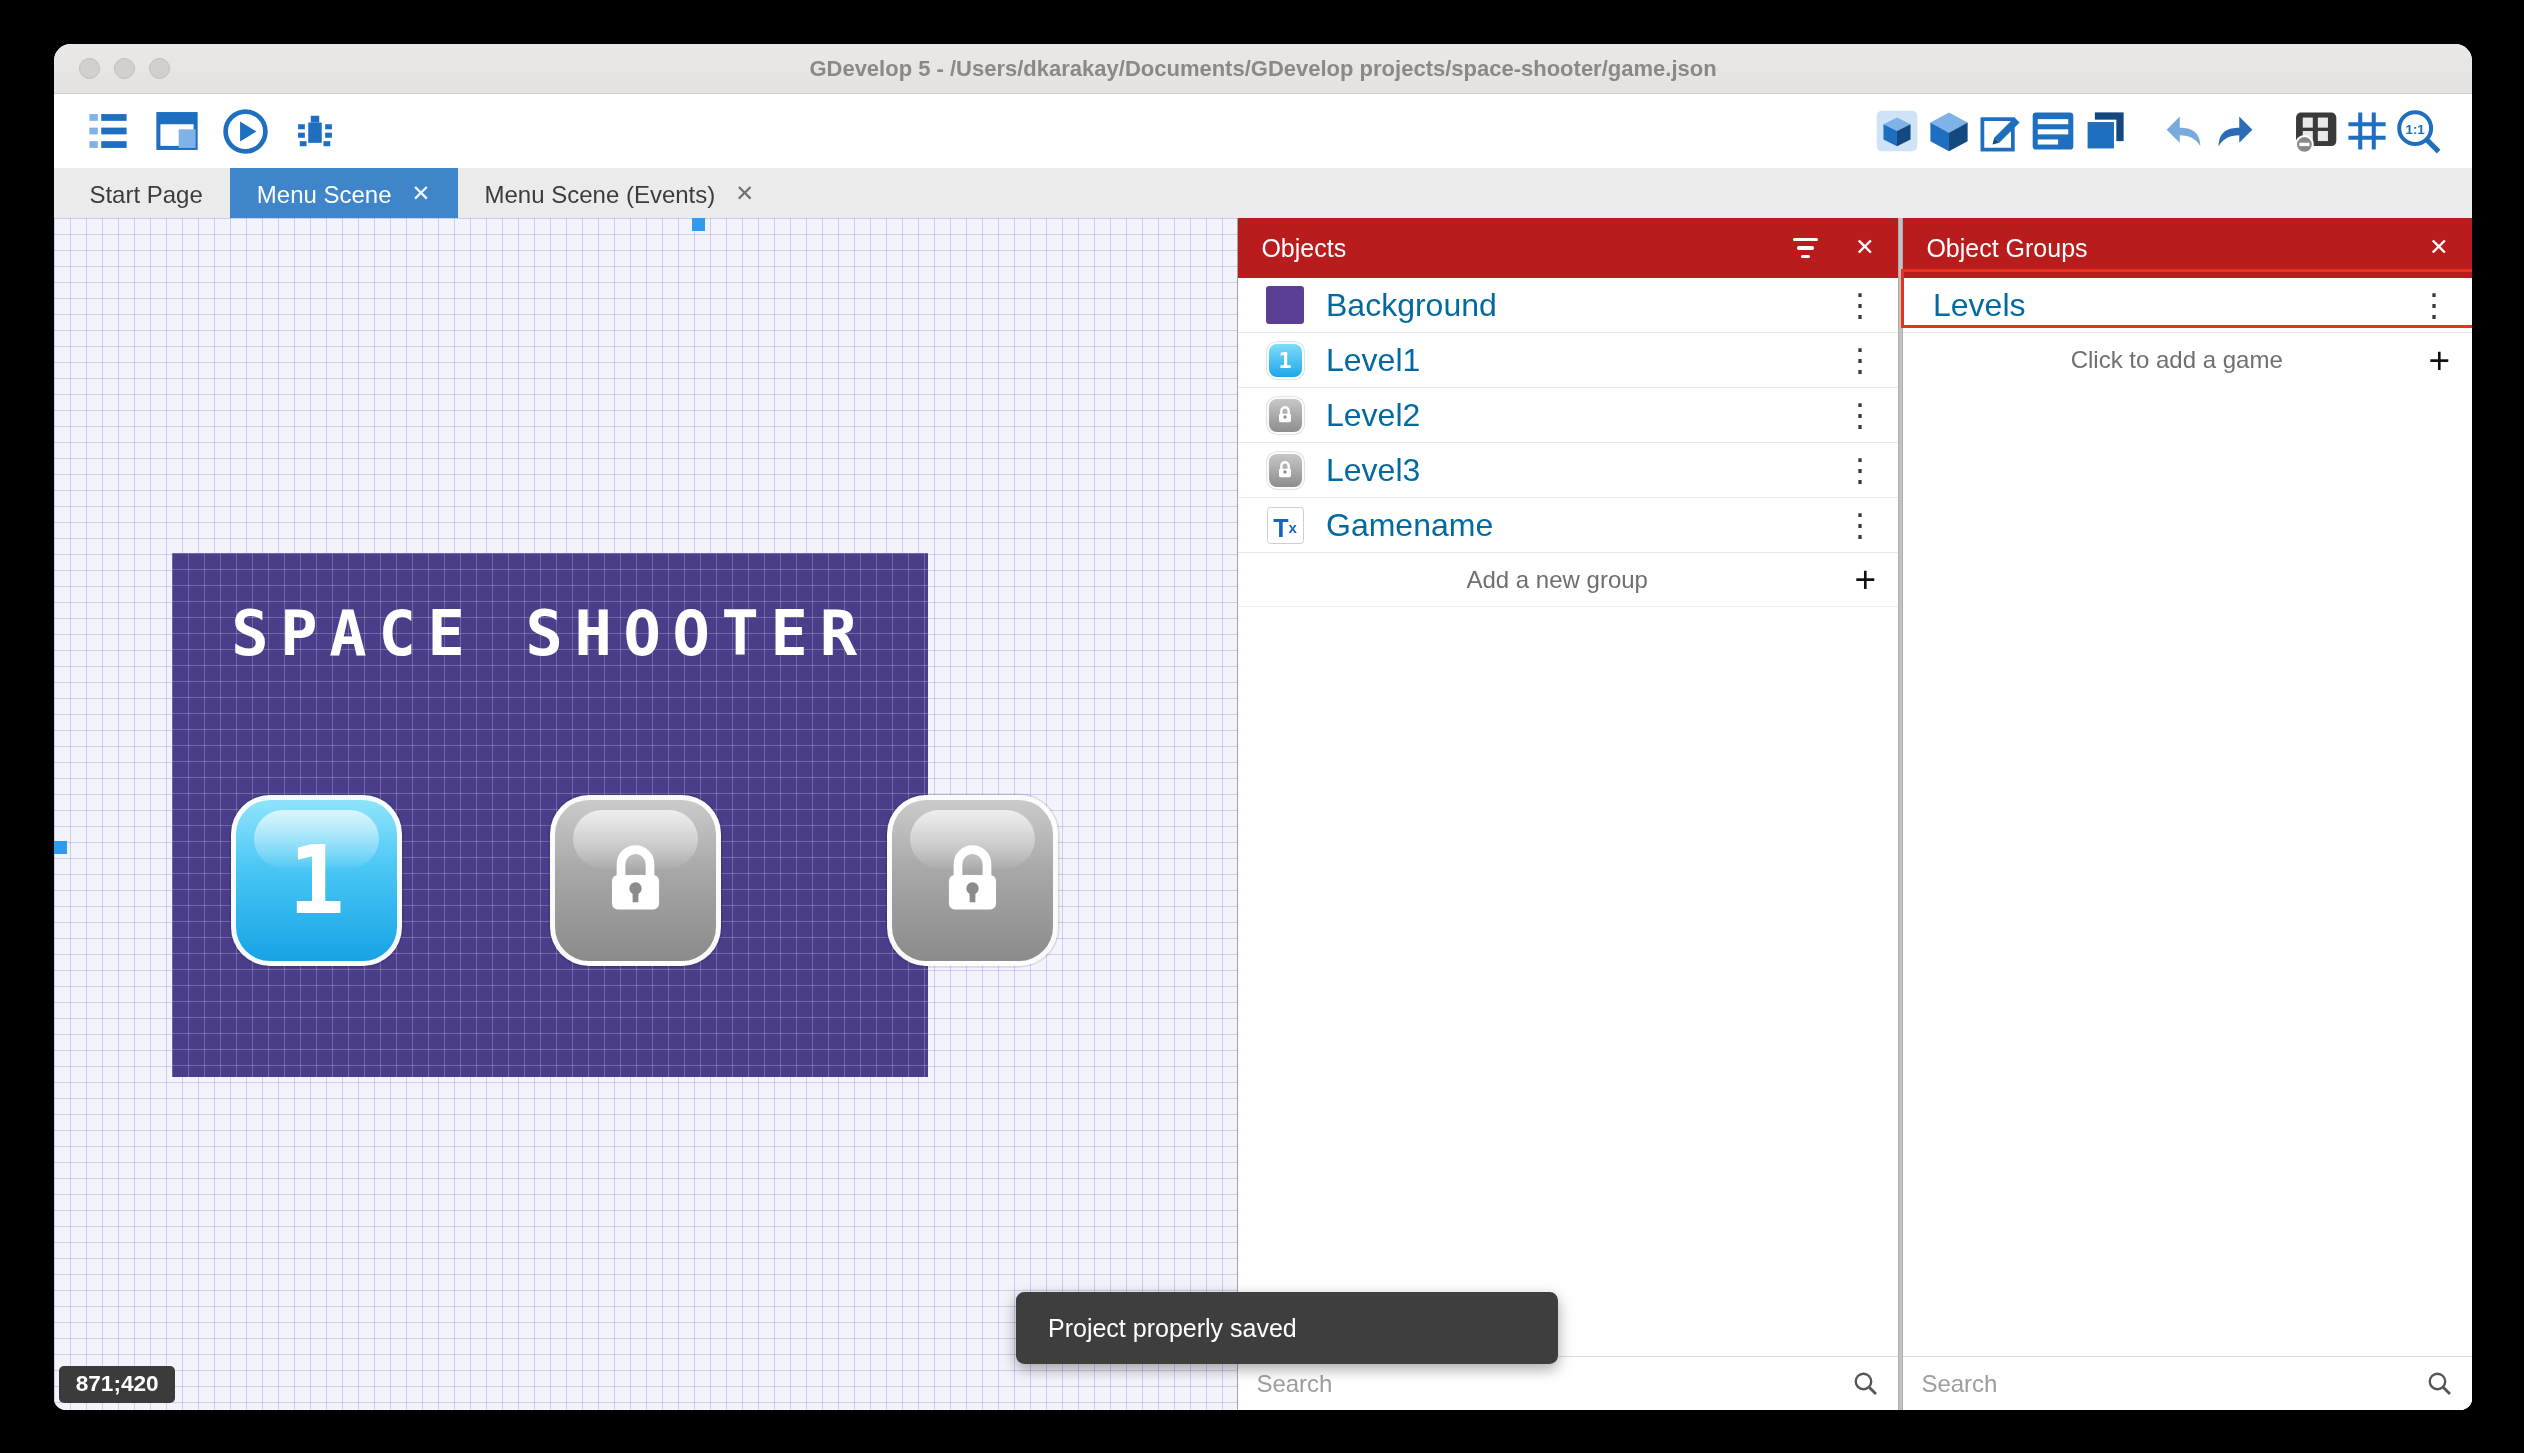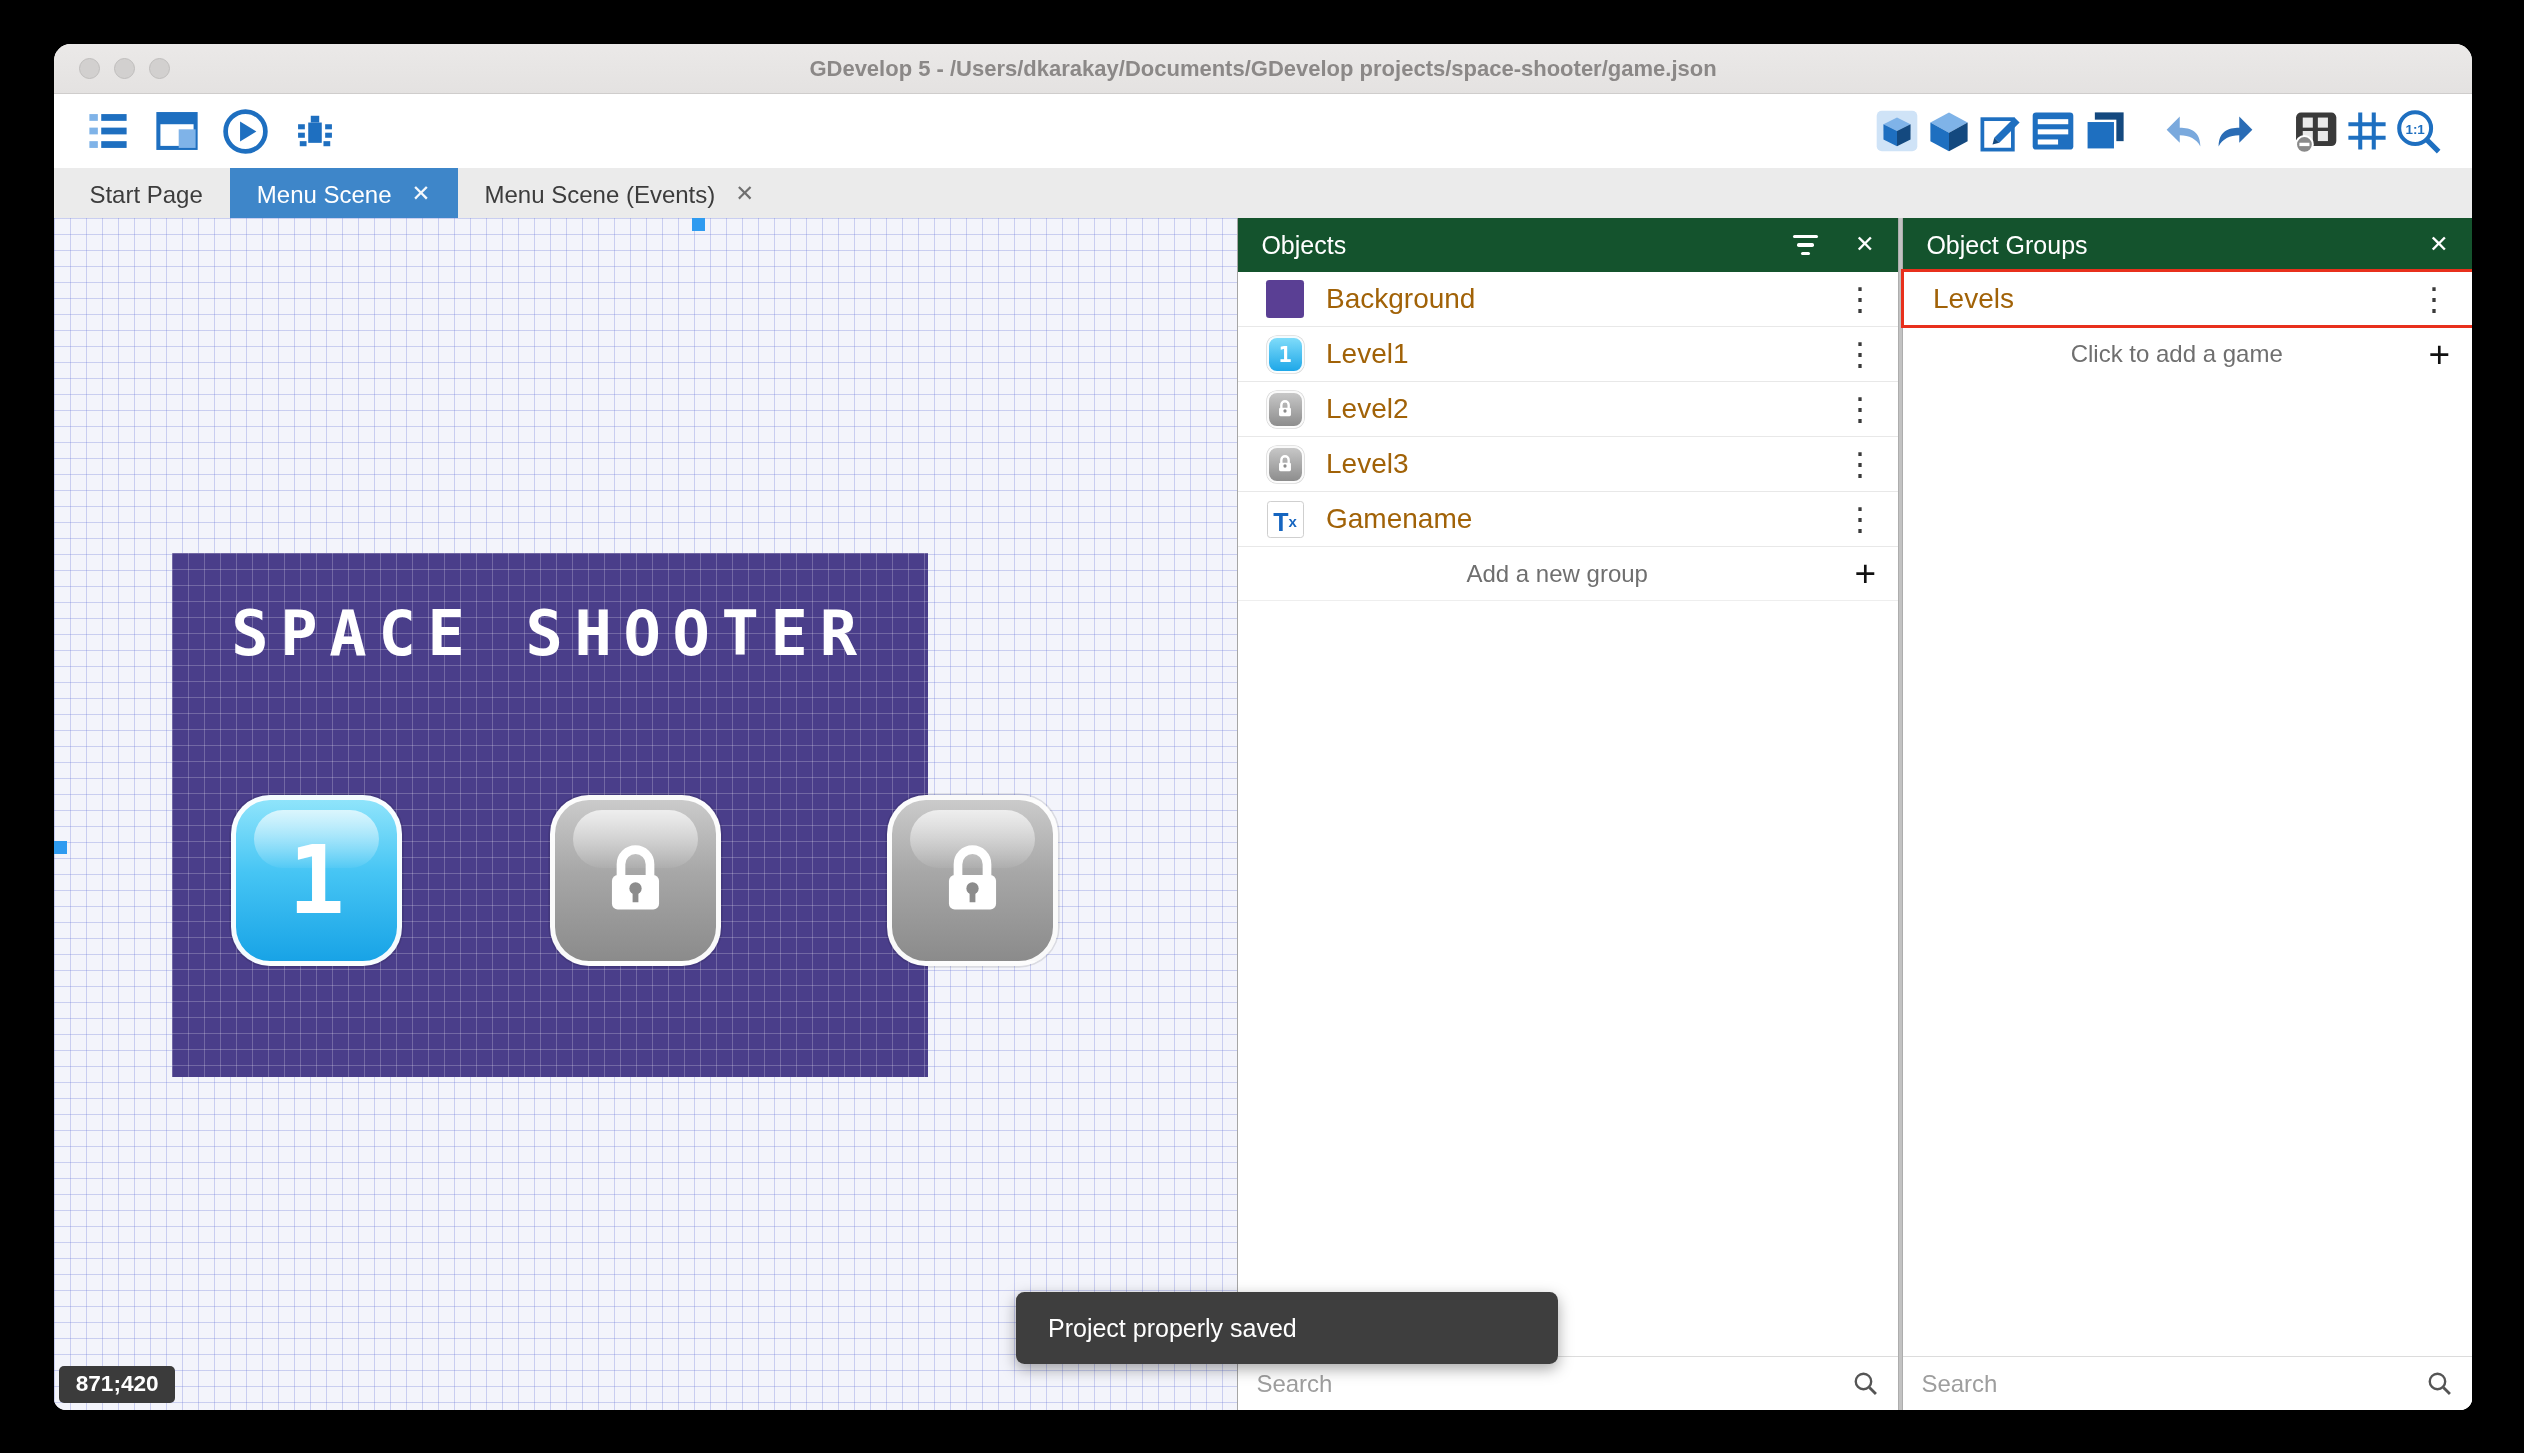--- a/index.html
+++ b/index.html
@@ -96,31 +96,31 @@
     box-shadow:0 5px 15px rgba(0,0,0,.35);
   }
 
   
   .panel { background:#fff; display:flex; flex-direction:column; position:relative; }
   .panel-objects { width:660px; flex:none; }
   .panel-divider { width:5px; flex:none; background:#c2c2c2; border-left:0.8px solid #adadad; border-right:0.8px solid #adadad; }
   .panel-groups { flex:1; }
 
   .panel-header {
-    height:54px; flex:none; background:#14532d; color:#fff;
+    height:60px; flex:none; background:#b91c1c; color:#fff;
     display:flex; align-items:center; padding:0 23.4px; font-size:25px;
   }
   .panel-header .hspace { margin-left:auto; }
   .filter-icon { display:flex; flex-direction:column; gap:5px; align-items:center; margin-right:37px; cursor:pointer; }
   .filter-icon i { display:block; height:3.3px; background:#fff; border-radius:1.7px; }
   .filter-icon i:nth-child(1){ width:25px; } .filter-icon i:nth-child(2){ width:16.7px; } .filter-icon i:nth-child(3){ width:8.4px; }
   .hx { font-size:23.4px; cursor:pointer; line-height:1; }
 
   .row { height:55px; flex:none; display:flex; align-items:center; padding:0 22px 0 28px; border-bottom:0.8px solid #e8e8e8; background:#fff; }
-  .row-label { margin-left:22px; font-size:28px; color:#a16207; }
+  .row-label { margin-left:22px; font-size:32px; color:#0369a1; }
   .kebab { margin-left:auto; font-size:32px; color:#3a3a3a; cursor:pointer; line-height:0.9; }
 
   .obj-icon { width:38px; height:38px; flex:none; display:flex; align-items:center; justify-content:center; }
   .swatch-purple { width:38px; height:38px; background:#5a3f94; border-radius:3.3px; }
   .mini-btn {
     width:37px; height:37px; border-radius:10px; border:2.5px solid rgba(255,255,255,.95);
     display:flex; align-items:center; justify-content:center;
     box-shadow:0 0 0 0.8px rgba(0,0,0,.15);
   }
   .mini-blue { background:linear-gradient(180deg,#7fdcfa,#1ea7e8); }

